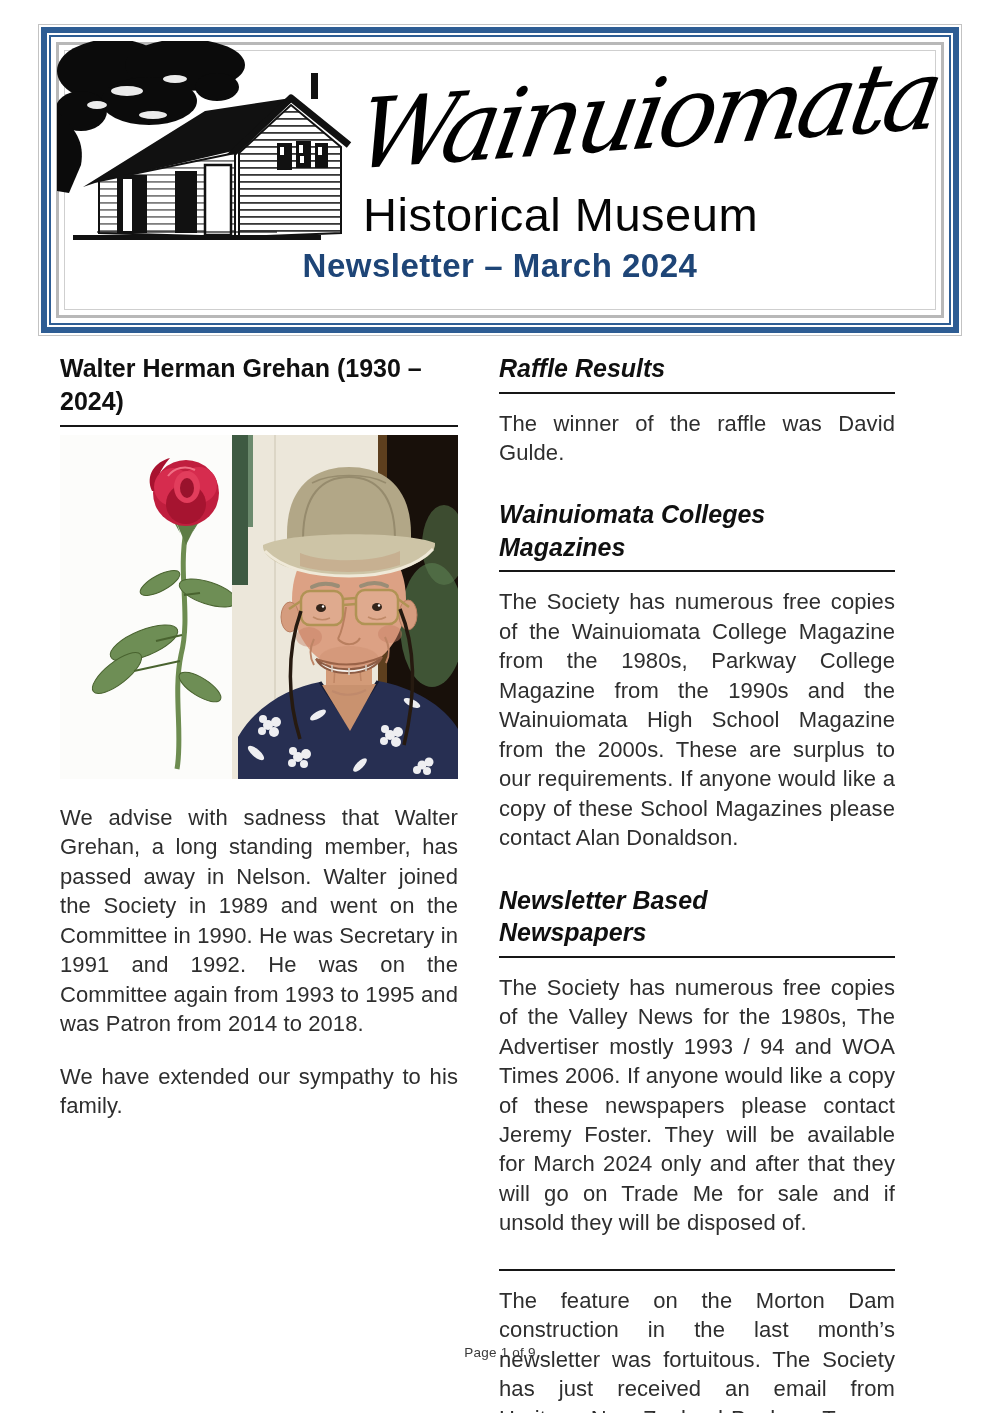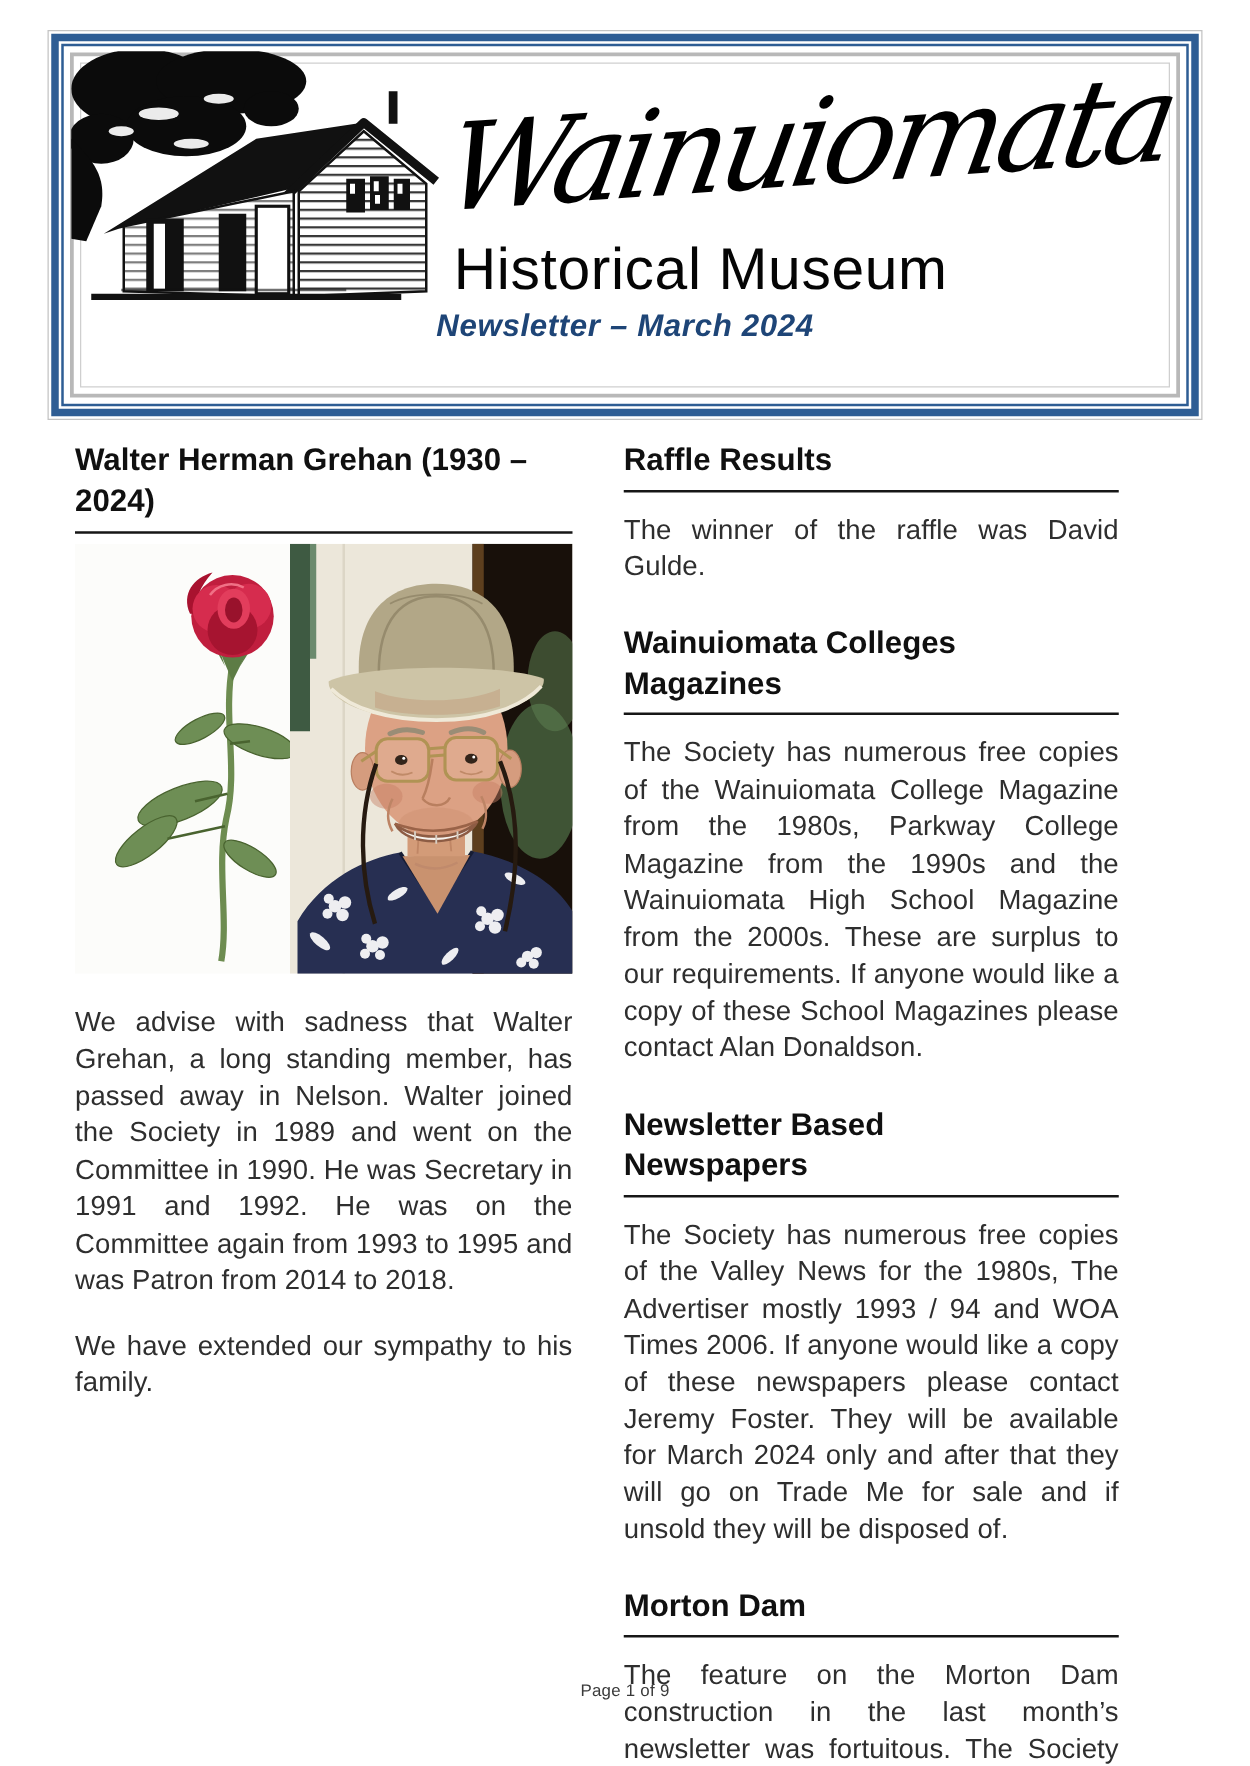--- a/index.html
+++ b/index.html
@@ -27,21 +27,21 @@
     font-family:"DejaVu Serif", serif;font-style:italic;font-weight:400;
     font-size:96px;letter-spacing:-5px;color:#000;line-height:168px;white-space:nowrap;
     transform:rotate(-4deg) skewX(-14deg);transform-origin:40% 60%;
   }
   .logo-sub{
     position:absolute;left:298px;top:116px;font-size:47px;color:#050505;
     letter-spacing:0.5px;white-space:nowrap;margin-top:20px;
   }
   .newsletter-title{
     position:absolute;left:0;top:196px;width:100%;text-align:center;
-    font-size:25px;font-weight:bold;font-style:italic;color:var(--title-blue);
+    font-size:33px;font-weight:bold;color:var(--title-blue);
     letter-spacing:0.5px;
   }
   
   .main{position:absolute;left:60px;top:352px;width:856px;display:flex;gap:41px;}
   .col-left{width:398px;flex:0 0 398px;}
   .col-right{width:396px;flex:0 0 396px;}
   .article-title{
     font-size:25px;font-weight:bold;color:#101010;line-height:1.32;margin:0;
     padding-bottom:7px;border-bottom:2px solid var(--rule-color);
   }
@@ -50,20 +50,21 @@
     text-align:justify;font-size:22px;line-height:1.34;margin:23px 0 0 0;
     letter-spacing:0.1px;
   }
   .body-text.first{margin-top:24px;}
   .italic{font-style:italic;}
   .section{margin-top:31px;}
   .section.first{margin-top:0;}
   .section-heading{
     font-size:25px;font-weight:bold;color:#101010;line-height:1.3;margin:0;
     max-width:352px;
+    font-style:italic;
   }
   .section-rule{border-bottom:2px solid var(--rule-color);margin-top:7px;width:100%;}
   .section .body-text{margin-top:15px;}
   .footer{
     position:absolute;top:1345px;left:0;width:100%;text-align:center;
     font-size:13.5px;color:#3a3a3a;letter-spacing:0.2px;
   }
 </style>
 </head>
 <body>
@@ -299,21 +300,20 @@
       <p class="body-text">The Society has numerous free copies of the Wainuiomata College Magazine from the 1980s, Parkway College Magazine from the 1990s and the Wainuiomata High School Magazine from the 2000s. These are surplus to our requirements. If anyone would like a copy of these School Magazines please contact Alan Donaldson.</p>
     </div>
 
     <div class="section">
       <h2 class="section-heading">Newsletter Based Newspapers</h2>
       <div class="section-rule"></div>
       <p class="body-text">The Society has numerous free copies of the Valley News for the 1980s, The Advertiser mostly 1993 / 94 and WOA Times 2006. If anyone would like a copy of these newspapers please contact Jeremy Foster. They will be available for March 2024 only and after that they will go on Trade Me for sale and if unsold they will be disposed of.</p>
     </div>
 
     <div class="section">
-      <h2 class="section-heading">Morton Dam</h2>
       <div class="section-rule"></div>
       <p class="body-text">The feature on the Morton Dam construction in the last month’s newsletter was fortuitous. The Society has just received an email from Heritage New Zealand Pouhere Taonga (HNZPT) advising us that the dam is currently under assessment for entry on the New Zealand Heritage List / Rārangi Kōrero (‘The List’); the List No. is 1836 (Category 2). If the listing is confirmed it will be added to the Hutt City Council's Schedule of HNZPT Listed Items.</p>
     </div>
 
   </div>
 </div>
 
 <div class="footer">Page 1 of 9</div>
 
 </body></html>

